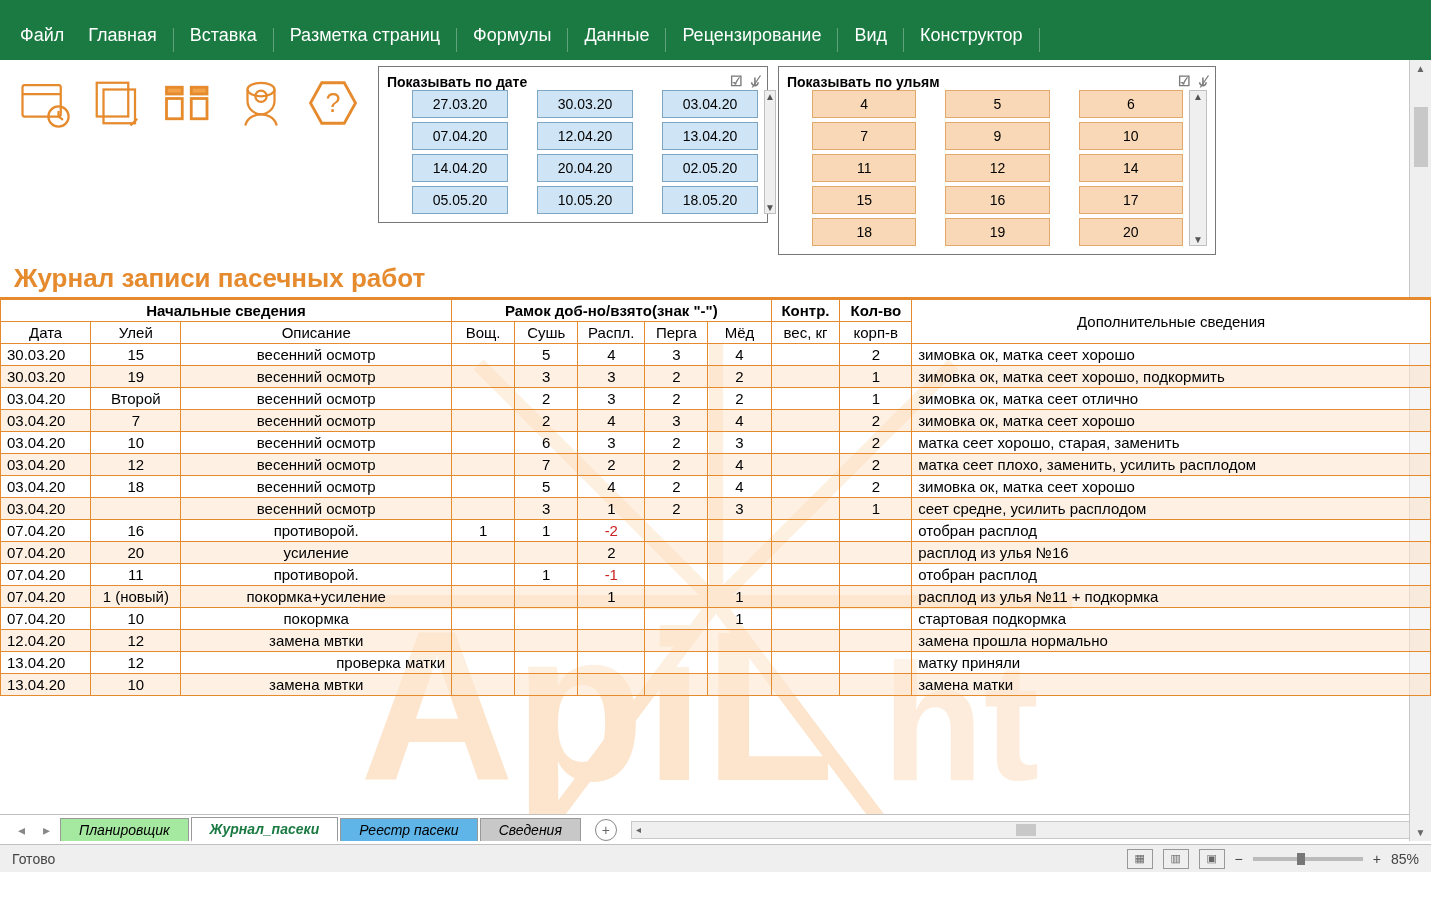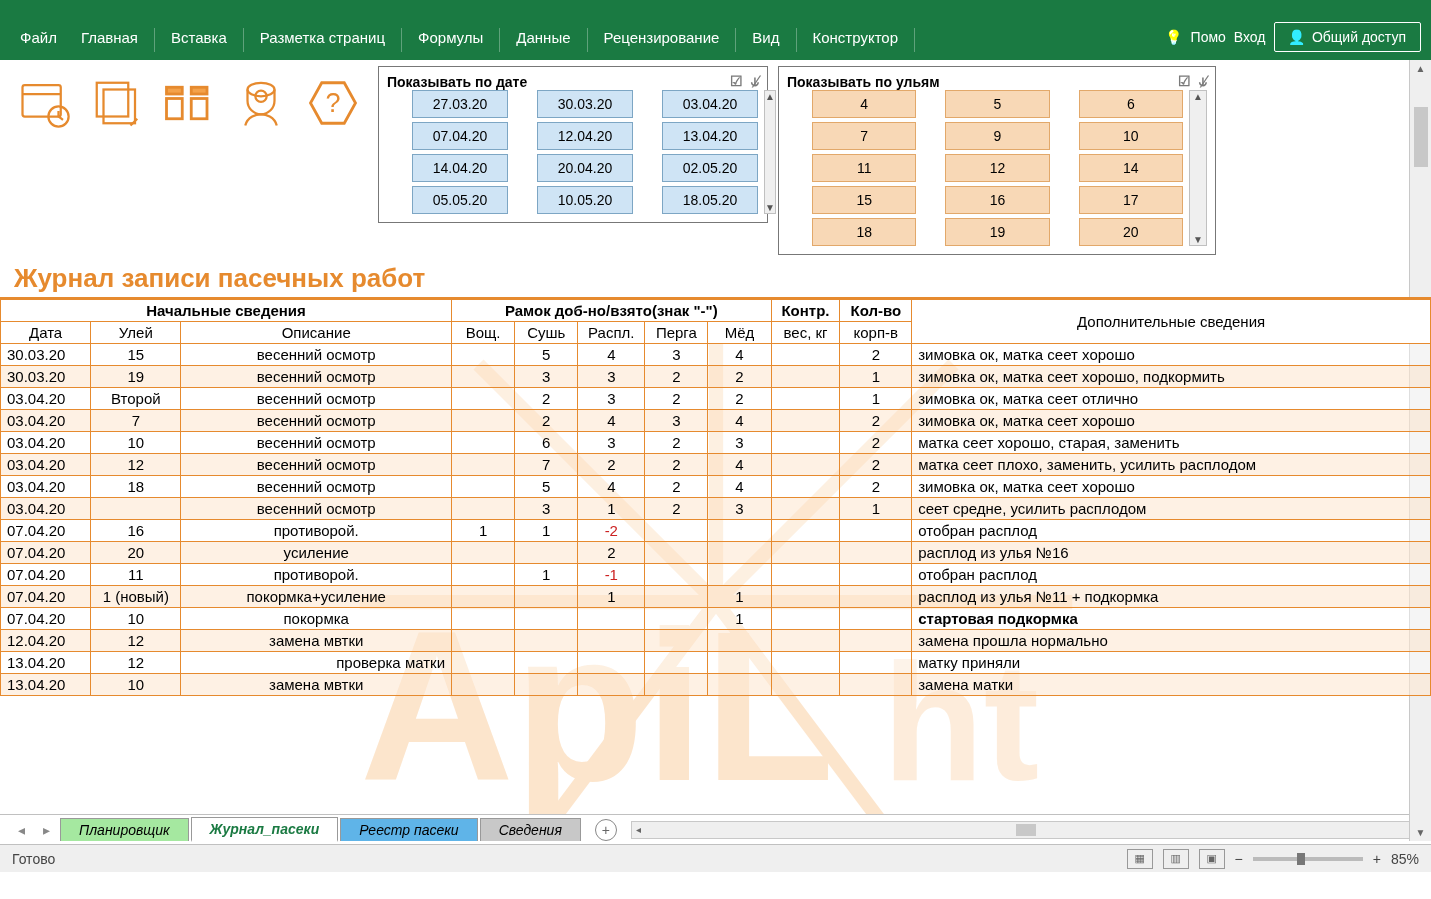--- a/index.html
+++ b/index.html
@@ -1,20 +1,20 @@
 <!DOCTYPE html>
 <html><head>
 <meta charset="utf-8">
 <style>
   * { box-sizing: border-box; margin: 0; padding: 0; }
   body { font-family: 'Segoe UI', Tahoma, sans-serif; font-size: 14px; background: #fff; overflow: hidden; }
   
   
   .ribbon { background: #1a7a42; color: #fff; height: 60px; display: flex; align-items: flex-end; padding: 0 10px 8px 10px; gap: 4px; }
-  .ribbon-item { padding: 6px 10px; cursor: pointer; font-size: 15px; }
+  .ribbon-item { padding: 6px 10px; cursor: pointer; font-size: 18px; }
   .ribbon-sep { border-left: 1px solid rgba(255,255,255,.3); height: 24px; margin: 0 2px; }
   .ribbon-right { margin-left: auto; display: flex; align-items: center; gap: 8px; }
   .share-btn { border: 1px solid #fff; padding: 6px 14px; border-radius: 2px; display: flex; align-items: center; gap: 6px; }
   .bulb::before { content: "💡"; filter: brightness(2); }
   .person::before { content: "👤"; filter: brightness(2); }
   
   
   .sheet-top { display: flex; align-items: flex-start; padding: 6px 10px 2px 10px; gap: 10px; position: relative; z-index: 2; }
   .toolbar-icons { display: flex; gap: 18px; align-items: center; padding: 10px 8px; }
   .toolbar-ico { width: 54px; height: 54px; display: flex; align-items: center; justify-content: center; color: #e68a2e; }
@@ -84,29 +84,20 @@
   <div class="ribbon-item">Формулы</div>
   <div class="ribbon-sep"></div>
   <div class="ribbon-item">Данные</div>
   <div class="ribbon-sep"></div>
   <div class="ribbon-item">Рецензирование</div>
   <div class="ribbon-sep"></div>
   <div class="ribbon-item">Вид</div>
   <div class="ribbon-sep"></div>
   <div class="ribbon-item">Конструктор</div>
   <div class="ribbon-sep"></div>
-  <div class="ribbon-right">
-    <span class="bulb"></span>
-    <span>Помо</span>
-    <span>Вход</span>
-    <div class="share-btn">
-      <span class="person"></span>
-      <span>Общий доступ</span>
-    </div>
-  </div>
 </div>
 
 <div class="sheet-top">
   <div class="toolbar-icons">
     <div class="toolbar-ico">
       <svg viewBox="0 0 48 48" fill="none" stroke="currentColor" stroke-width="2">
           <rect x="4" y="8" width="34" height="28" rx="2"></rect>
           <path d="M4 16h34"></path>
           <circle cx="36" cy="36" r="9"></circle>
           <path d="M36 31v5l4 3"></path>
@@ -408,21 +399,21 @@
           <td style="text-align: left;">07.04.20</td>
           <td class="num">10</td>
           <td class="num" style="text-align: center;">покормка</td>
           <td class="num"></td>
           <td class="num"></td>
           <td class="num"></td>
           <td class="num"></td>
           <td class="num">1</td>
           <td class="num"></td>
           <td class="num"></td>
-          <td style="text-align: left; font-weight: bold;">стартовая подкормка</td>
+          <td style="text-align: left;">стартовая подкормка</td>
         </tr>
         <tr>
           <td style="text-align: left;">12.04.20</td>
           <td class="num">12</td>
           <td class="num" style="text-align: center;">замена мвтки</td>
           <td class="num"></td>
           <td class="num"></td>
           <td class="num"></td>
           <td class="num"></td>
           <td class="num"></td>

